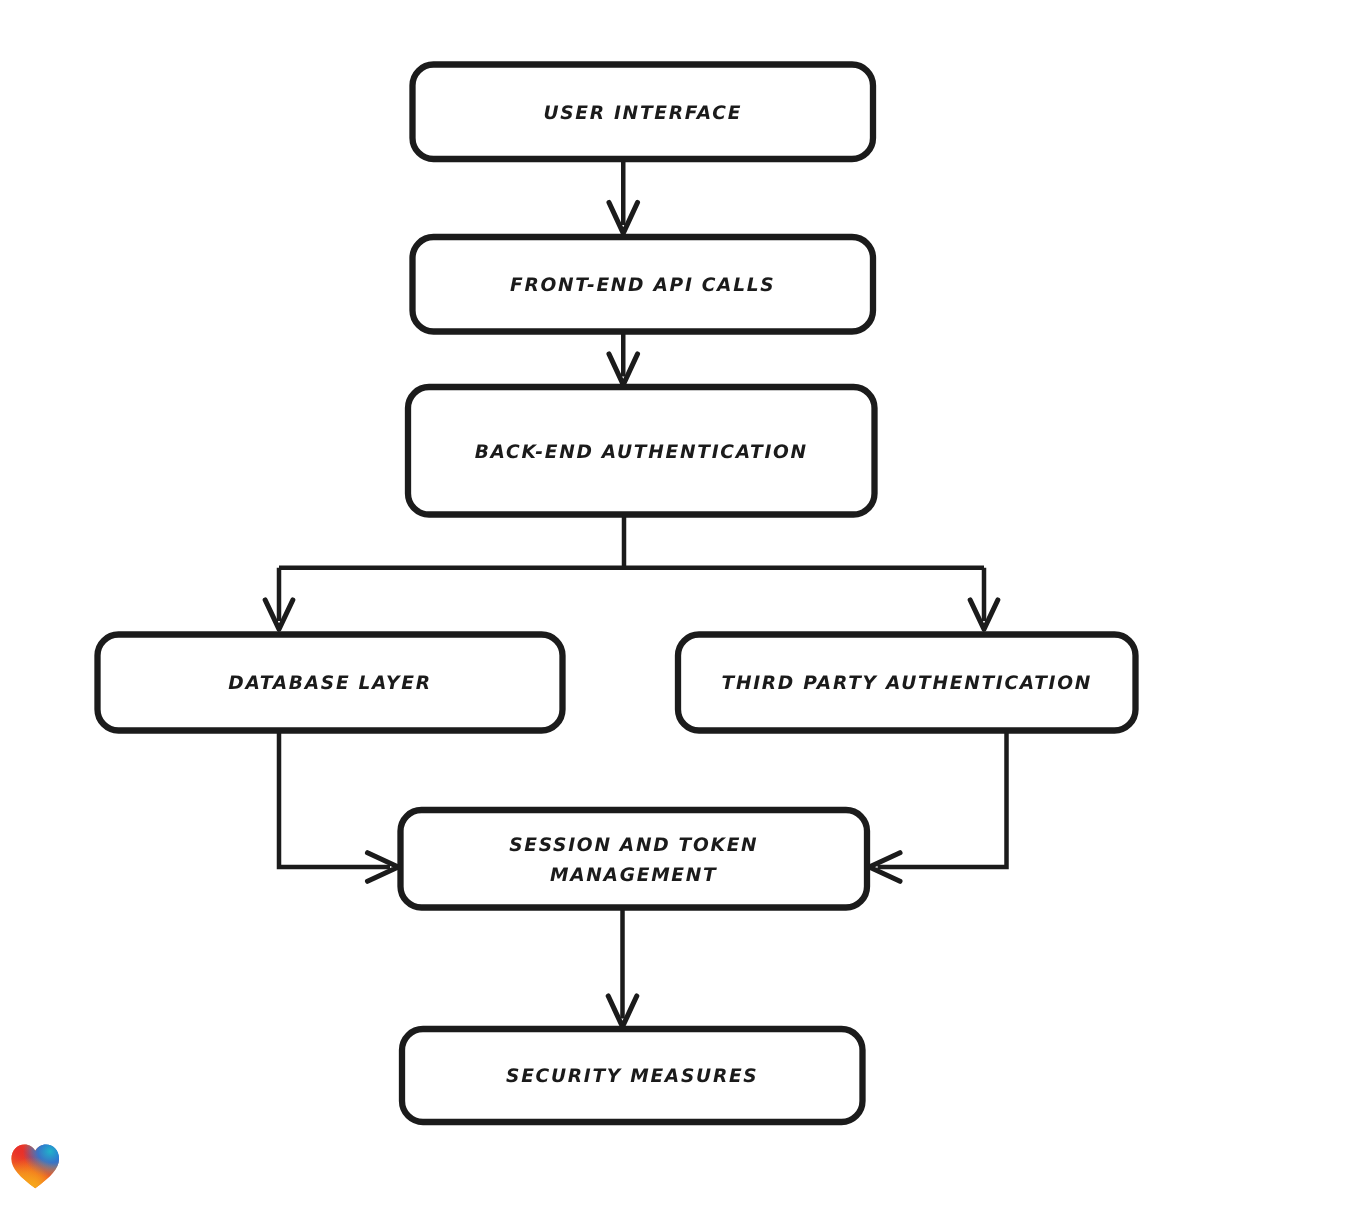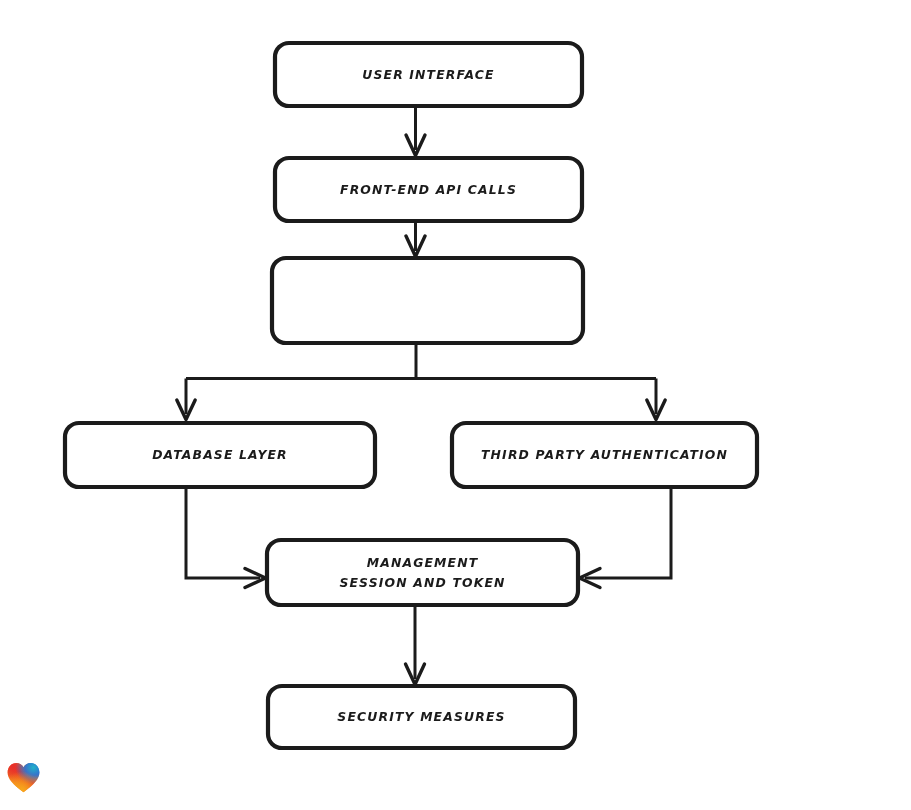--- a/index.html
+++ b/index.html
@@ -151,20 +151,21 @@
           <span>FRONT-END API CALLS</span>
         </div>
       </foreignObject>
     </g>
 
     <g>
       <rect class="node-box" x="272" y="258" width="311" height="85" rx="14" ry="14"></rect>
       <foreignObject x="278" y="261" width="299" height="79">
         <div xmlns="http://www.w3.org/1999/xhtml" class="node-label-fo">
           <span>
+            <span style="display:block">BACK-END AUTHENTICATION</span>
           </span>
         </div>
       </foreignObject>
     </g>
 
     <g>
       <rect class="node-box" x="65" y="423" width="310" height="64" rx="14" ry="14"></rect>
       <foreignObject x="71" y="426" width="298" height="58">
         <div xmlns="http://www.w3.org/1999/xhtml" class="node-label-fo">
           <span>DATABASE LAYER</span>
@@ -179,22 +180,22 @@
           <span>THIRD PARTY AUTHENTICATION</span>
         </div>
       </foreignObject>
     </g>
 
     <g>
       <rect class="node-box" x="267" y="540" width="311" height="65" rx="14" ry="14"></rect>
       <foreignObject x="273" y="543" width="299" height="59">
         <div xmlns="http://www.w3.org/1999/xhtml" class="node-label-fo">
           <span>
+            <span style="display:block">SESSION AND TOKEN</span>
             <span style="display:block">MANAGEMENT</span>
-            <span style="display:block">SESSION AND TOKEN</span>
           </span>
         </div>
       </foreignObject>
     </g>
 
     <g>
       <rect class="node-box" x="268" y="686" width="307" height="62" rx="14" ry="14"></rect>
       <foreignObject x="274" y="689" width="295" height="56">
         <div xmlns="http://www.w3.org/1999/xhtml" class="node-label-fo">
           <span>SECURITY MEASURES</span>

